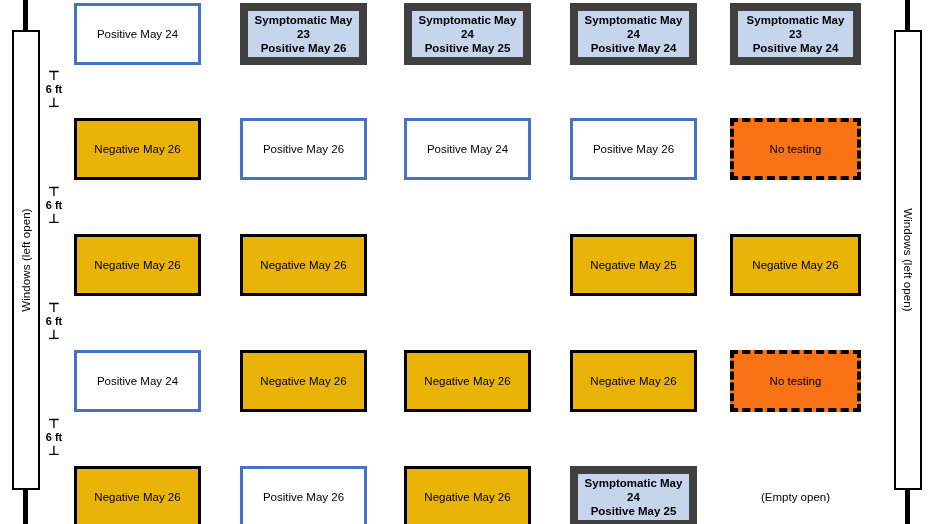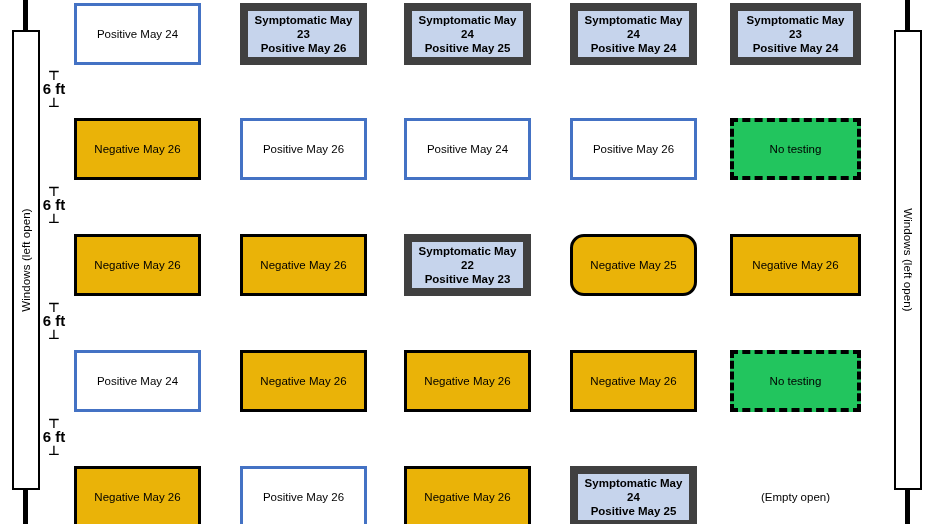--- a/index.html
+++ b/index.html
@@ -75,21 +75,21 @@
     color: #000000;
   }
   .spacer .cap {
     font-size: 13px;
     font-weight: bold;
     display: block;
     height: 11px;
     line-height: 11px;
   }
   .spacer .ft {
-    font-size: 15px;
+    font-size: 11px;
     font-weight: bold;
     display: block;
     height: 14px;
     line-height: 14px;
     margin: 1px 0;
   }
 
   
   .grid {
     position: absolute;
@@ -125,21 +125,21 @@
     border: 3px solid #4472c4;
     background: #ffffff;
   }
   .seat.v-blue-fill {
     border: 8px solid #404040;
     background: #c6d4ec;
     font-weight: bold;
   }
   .seat.v-dashed {
     border: 4px dashed #000000;
-    background: #22c55e;
+    background: #f97316;
   }
   .seat.v-none {
     border: none;
     background: transparent;
   }
 </style>
 </head>
 <body>
 
 <div id="stage">
@@ -217,25 +217,21 @@
       </div>
       <div class="seat v-dashed" style="left: 730px; top: 118px; width: 131px; height: 62px;">
         <span class="seat-text">No testing</span>
       </div>
       <div class="seat v-black" style="left: 74px; top: 234px; width: 127px; height: 62px;">
         <span class="seat-text">Negative  May 26</span>
       </div>
       <div class="seat v-black" style="left: 240px; top: 234px; width: 127px; height: 62px;">
         <span class="seat-text">Negative  May 26</span>
       </div>
-      <div class="seat v-blue-fill" style="left: 404px; top: 234px; width: 127px; height: 62px;">
-        <span class="seat-text">Symptomatic  May 22
-Positive  May 23</span>
-      </div>
-      <div class="seat v-black" style="left: 570px; top: 234px; width: 127px; height: 62px; border-radius: 14px;">
+      <div class="seat v-black" style="left: 570px; top: 234px; width: 127px; height: 62px;">
         <span class="seat-text">Negative  May 25</span>
       </div>
       <div class="seat v-black" style="left: 730px; top: 234px; width: 131px; height: 62px;">
         <span class="seat-text">Negative  May 26</span>
       </div>
       <div class="seat v-blue" style="left: 74px; top: 350px; width: 127px; height: 62px;">
         <span class="seat-text">Positive  May 24</span>
       </div>
       <div class="seat v-black" style="left: 240px; top: 350px; width: 127px; height: 62px;">
         <span class="seat-text">Negative  May 26</span>

